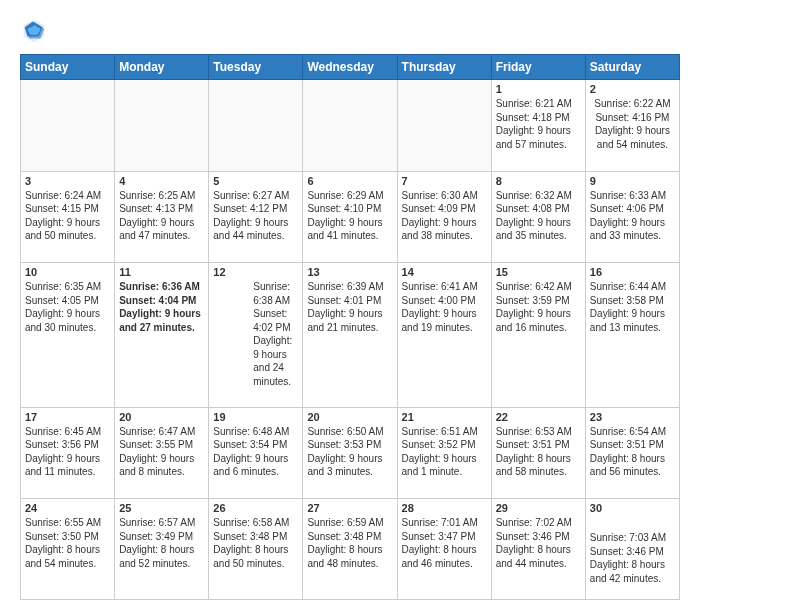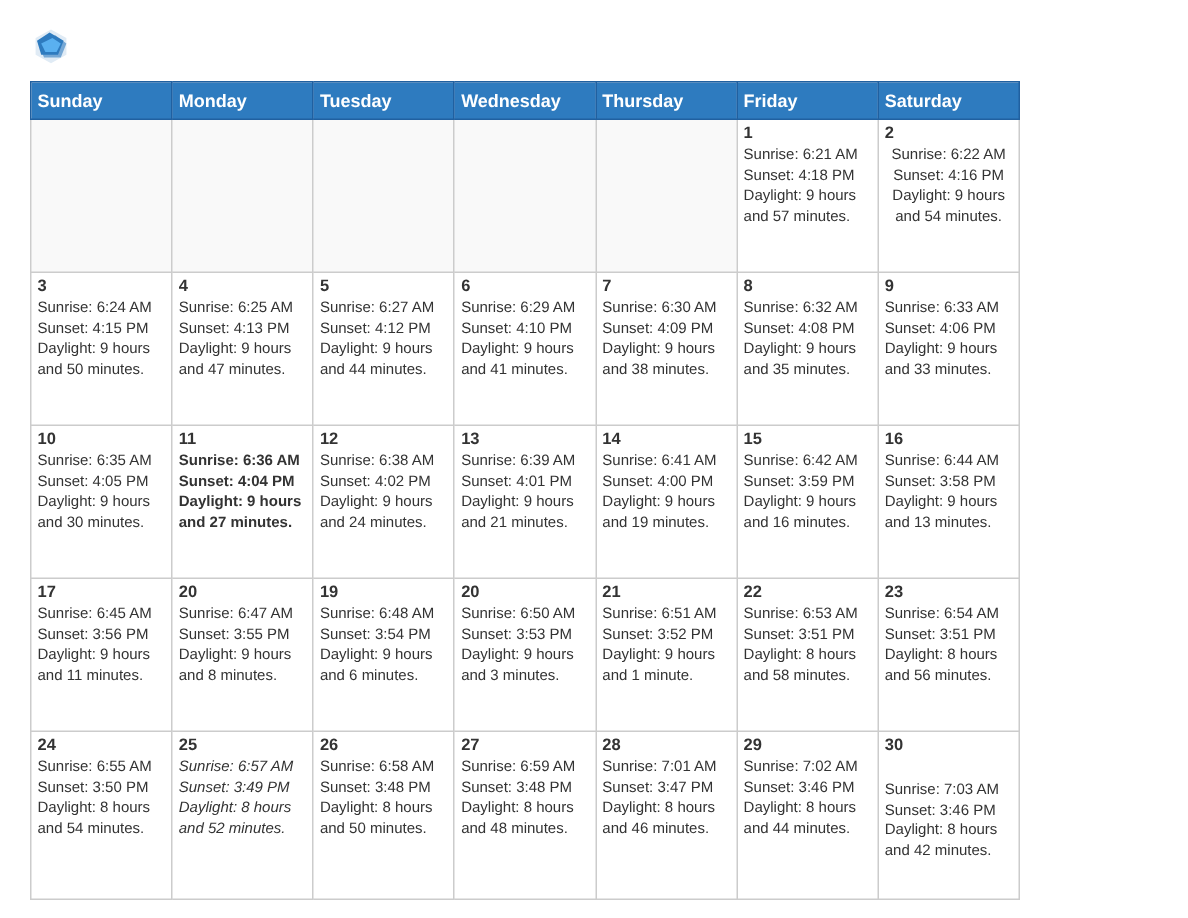--- a/index.html
+++ b/index.html
@@ -213,21 +213,21 @@
           </td>
           <td>
             <span class="day-num">11</span>
             <div class="day-info" style="white-space: pre-line; font-weight: bold;">Sunrise: 6:36 AM
 Sunset: 4:04 PM
 Daylight: 9 hours
 and 27 minutes.</div>
           </td>
           <td>
             <span class="day-num">12</span>
-            <div class="day-info" style="white-space: pre-line;">Sunrise: 6:38 AM
+            <div class="day-info" style="white-space: pre-line; margin-left: 40px;">Sunrise: 6:38 AM
 Sunset: 4:02 PM
 Daylight: 9 hours
 and 24 minutes.</div>
           </td>
           <td>
             <span class="day-num">13</span>
             <div class="day-info" style="white-space: pre-line;">Sunrise: 6:39 AM
 Sunset: 4:01 PM
 Daylight: 9 hours
 and 21 minutes.</div>
@@ -308,21 +308,21 @@
         <tr>
           <td>
             <span class="day-num">24</span>
             <div class="day-info" style="white-space: pre-line;">Sunrise: 6:55 AM
 Sunset: 3:50 PM
 Daylight: 8 hours
 and 54 minutes.</div>
           </td>
           <td>
             <span class="day-num">25</span>
-            <div class="day-info" style="white-space: pre-line; font-style: italic;">Sunrise: 6:57 AM
+            <div class="day-info" style="white-space: pre-line;">Sunrise: 6:57 AM
 Sunset: 3:49 PM
 Daylight: 8 hours
 and 52 minutes.</div>
           </td>
           <td>
             <span class="day-num">26</span>
             <div class="day-info" style="white-space: pre-line;">Sunrise: 6:58 AM
 Sunset: 3:48 PM
 Daylight: 8 hours
 and 50 minutes.</div>

